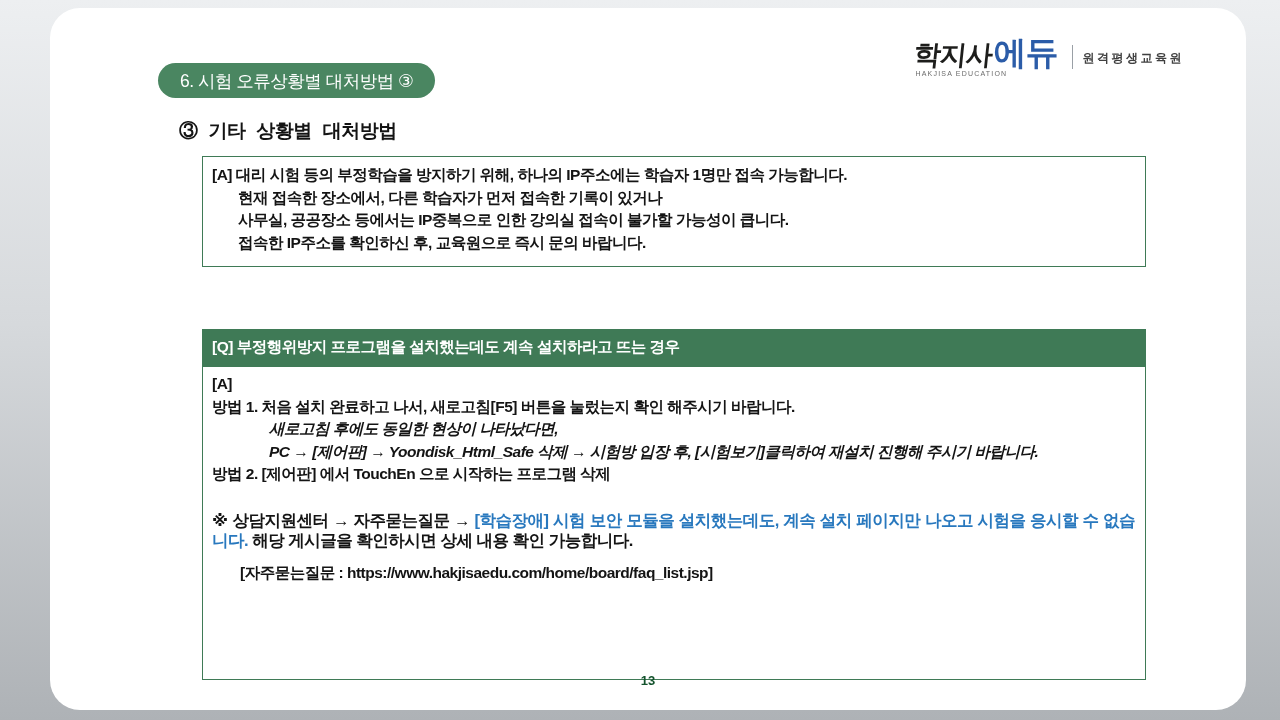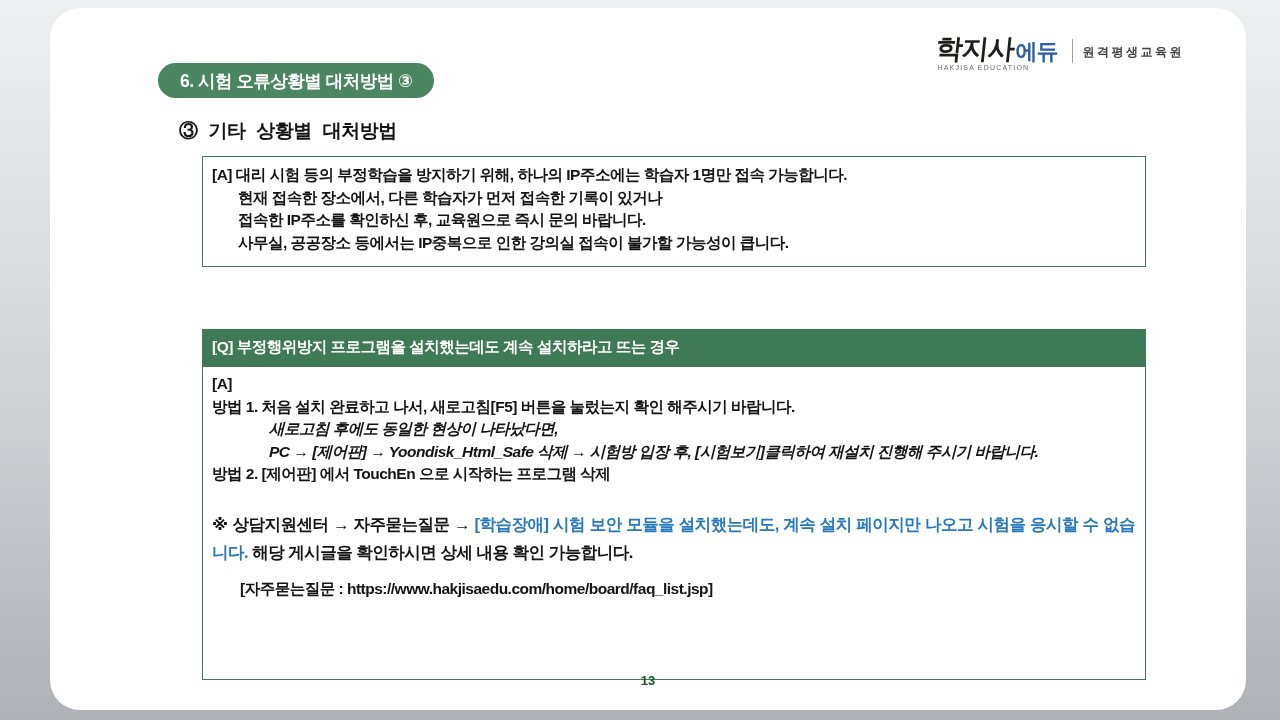--- a/index.html
+++ b/index.html
@@ -22,21 +22,21 @@
     right: 62px; top: 28px;
     display: flex;
     align-items: flex-end;
   }
   .logo-main { position: relative; display: flex; align-items: flex-end; line-height: 1; }
   .logo-black {
     font-size: 27px; font-weight: 900; color: #1d1d1b;
     letter-spacing: -1px; transform: skewX(-6deg);
   }
   .logo-blue {
-    font-size: 22px; font-weight: 900; color: #2b5ca8;
+    font-size: 33px; font-weight: 900; color: #2b5ca8;
     letter-spacing: -1px; margin-left: 2px;
   }
   .logo-sub {
     position: absolute; left: 2px; bottom: -8px;
     font-size: 7px; color: #6b6b6b; letter-spacing: 1.2px; white-space: nowrap;
   }
   .logo-divider {
     width: 1px; height: 24px; background: #9aa0a6;
     margin: 0 10px 0 14px;
   }
@@ -46,21 +46,21 @@
   }
   
   .badge {
     position: absolute;
     left: 108px; top: 55px;
     height: 35px;
     background: #4a8661;
     border-radius: 18px;
     display: inline-flex; align-items: center;
     padding: 16px 22px;
-    color: #ffffff; font-size: 17.5px; font-weight: 700;
+    color: #ffffff; font-size: 17.5px; font-weight: 400;
     letter-spacing: -0.5px;
   }
   .subtitle {
     position: absolute;
     left: 129px; top: 110px;
     font-size: 19px; font-weight: 800; color: #141414;
     letter-spacing: -0.5px;
     font-family: Liberation Mono, monospace;
   }
   
@@ -88,21 +88,21 @@
     font-weight: 700;
     font-size: 15.5px;
     letter-spacing: -0.5px;
     line-height: 22.5px;
   }
   .answer-line.indented { padding-left: 26px; }
   .method-sub { padding-left: 57px; font-style: italic; }
   .note-para {
     margin-top: 24px;
     font-size: 16.5px;
-    line-height: 28px;
+    line-height: 20px;
     text-align: justify;
   }
   .note-link { color: #2878be; }
   .faq-line {
     margin-top: 12px;
     padding-left: 28px;
     font-size: 15.5px;
   }
   
   .page-number {
@@ -128,22 +128,22 @@
   </div>
 
   <div class="badge">6. 시험 오류상황별 대처방법 ③</div>
 
   <div class="subtitle">③ 기타 상황별 대처방법</div>
 
   <div class="qa-box first">
     <div class="qa-body">
       <div class="answer-line">[A] 대리 시험 등의 부정학습을 방지하기 위해, 하나의 IP주소에는 학습자 1명만 접속 가능합니다.</div>
       <div class="answer-line indented">현재 접속한 장소에서, 다른 학습자가 먼저 접속한 기록이 있거나</div>
+      <div class="answer-line indented">사무실, 공공장소 등에서는 IP중복으로 인한 강의실 접속이 불가할 가능성이 큽니다.</div>
       <div class="answer-line indented">접속한 IP주소를 확인하신 후, 교육원으로 즉시 문의 바랍니다.</div>
-      <div class="answer-line indented">사무실, 공공장소 등에서는 IP중복으로 인한 강의실 접속이 불가할 가능성이 큽니다.</div>
     </div>
   </div>
 
   <div class="qa-box second">
     <div class="qa-header">[Q] 부정행위방지 프로그램을 설치했는데도 계속 설치하라고 뜨는 경우</div>
     <div class="qa-body">
       <div class="answer-line">[A]</div>
       <div class="answer-line">방법 1. 처음 설치 완료하고 나서, 새로고침[F5] 버튼을 눌렀는지 확인 해주시기 바랍니다.</div>
       <div class="answer-line method-sub">새로고침 후에도 동일한 현상이 나타났다면,</div>
       <div class="answer-line method-sub">PC → [제어판] → Yoondisk_Html_Safe 삭제 → 시험방 입장 후, [시험보기]클릭하여 재설치 진행해 주시기 바랍니다.</div>

